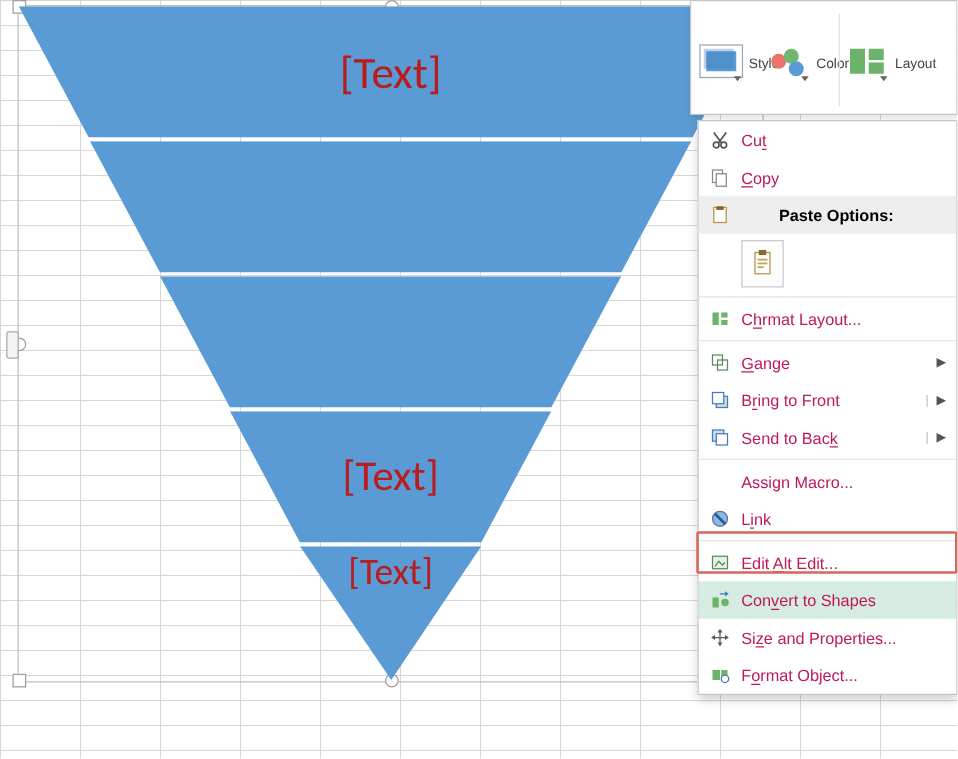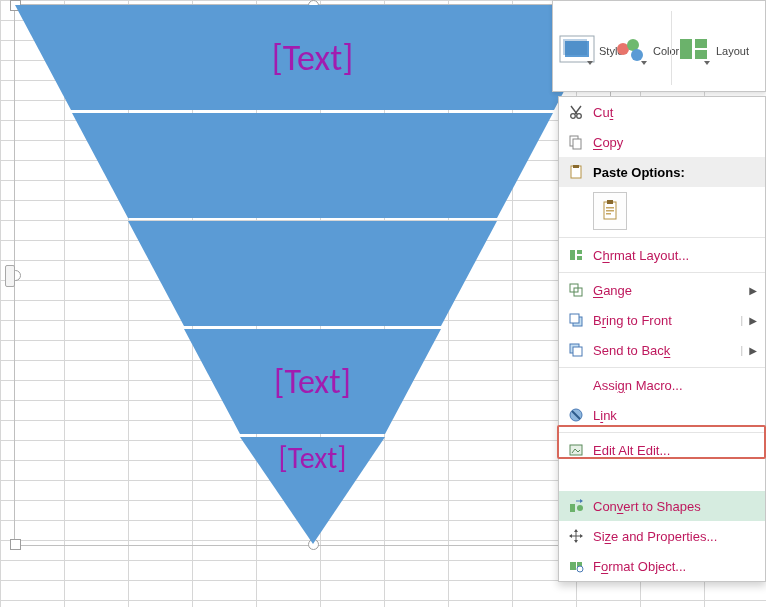--- a/index.html
+++ b/index.html
@@ -5,35 +5,35 @@
 html,body{margin:0;padding:0;font-family:"Segoe UI",Tahoma,sans-serif;font-size:12px;color:#333;background:#fff}
 .canvas{position:relative;width:766px;height:607px;overflow:hidden;}
 .grid{position:absolute;inset:0;background-image:linear-gradient(to right,#d6d6d6 1px,transparent 1px),linear-gradient(to bottom,#d6d6d6 1px,transparent 1px);background-size:64px 20px;}
 .sel-frame{position:absolute;top:4px;left:14px;width:595px;height:540px;border:1px solid #bfbfbf;}
 .handle{position:absolute;width:9px;height:9px;background:#fff;border:1px solid #9e9e9e;border-radius:50%;}
 .h-t{top:-5px;left:calc(50% - 5px);} .h-b{bottom:-5px;left:calc(50% - 5px);}
 .h-l{left:-5px;top:calc(50% - 5px);} .h-r{right:-5px;top:calc(50% - 5px);}
 .h-tl{top:-5px;left:-5px;border-radius:0;} .h-tr{top:-5px;right:-5px;border-radius:0;}
 .h-bl{bottom:-5px;left:-5px;border-radius:0;} .h-br{bottom:-5px;right:-5px;border-radius:0;}
 .tag-left{position:absolute;left:-10px;top:calc(50% - 10px);width:8px;height:20px;border:1px solid #a8a8a8;background:#f4f4f4;border-radius:2px;}
-.seg{position:absolute;left:0;right:0;display:flex;align-items:center;justify-content:center;font-size:36px;font-family:Calibri,sans-serif;color:#a21caf;}
+.seg{position:absolute;left:0;right:0;display:flex;align-items:center;justify-content:center;font-size:36px;font-family:Calibri,sans-serif;color:#b91c1c;}
 .seg svg{position:absolute;inset:0;width:100%;height:100%;}
 .seg span{position:relative;z-index:1;}
 .mini-toolbar{position:absolute;top:0;right:0;width:206px;height:86px;background:#fff;border:1px solid #c6c6c6;box-shadow:0 2px 4px rgba(0,0,0,.12);display:flex;padding:4px 0 0 6px;gap:0;}
 .mt-item{width:54px;display:flex;flex-direction:row;align-items:center;gap:4px;padding-top:6px;}
 .mt-item .icobox{width:40px;height:40px;display:flex;align-items:center;justify-content:center;}
 .mt-item .lbl{font-size:11px;color:#444;}
 .mt-sep{width:1px;background:#e1e1e1;margin:6px 4px;align-self:stretch;}
 .menu{position:absolute;top:96px;right:0;width:206px;background:#fff;border:1px solid #c6c6c6;box-shadow:0 4px 8px rgba(0,0,0,.18);}
 .mi{display:flex;align-items:center;height:30px;position:relative;}
 .mi .ic-col{width:34px;display:flex;align-items:center;justify-content:center;color:#555;}
 .mi .tx{flex:1;padding-right:20px;font-size:13px;color:#be185d;}
 .mi .sub{position:absolute;right:8px;color:#555;font-size:10px;}
-.mi.bold .tx{font-weight:600;color:#000;}
-.mi.hi{background:#d6ece0;margin-top:26px;}
+.mi.bold .tx{font-weight:600;color:#000;text-align:center;}
+.mi.hi{background:#d6ece0;}
 .sep{height:1px;background:#e4e4e4;margin:2px 0;}
 .paste-box{height:48px;display:flex;align-items:center;padding-left:34px;}
 .paste-box .pbtn{width:32px;height:36px;border:1px solid #c9c9c9;display:flex;align-items:center;justify-content:center;background:#fdfdfd;}
 .u{ text-decoration: underline; text-underline-offset:2px;}
 .highlight-box{position:absolute;top:425px;right:0;width:205px;height:30px;border:2px solid #d8675a;border-radius:2px;pointer-events:none;}
 svg{display:block}
 </style>
 </head>
 <body>
 

